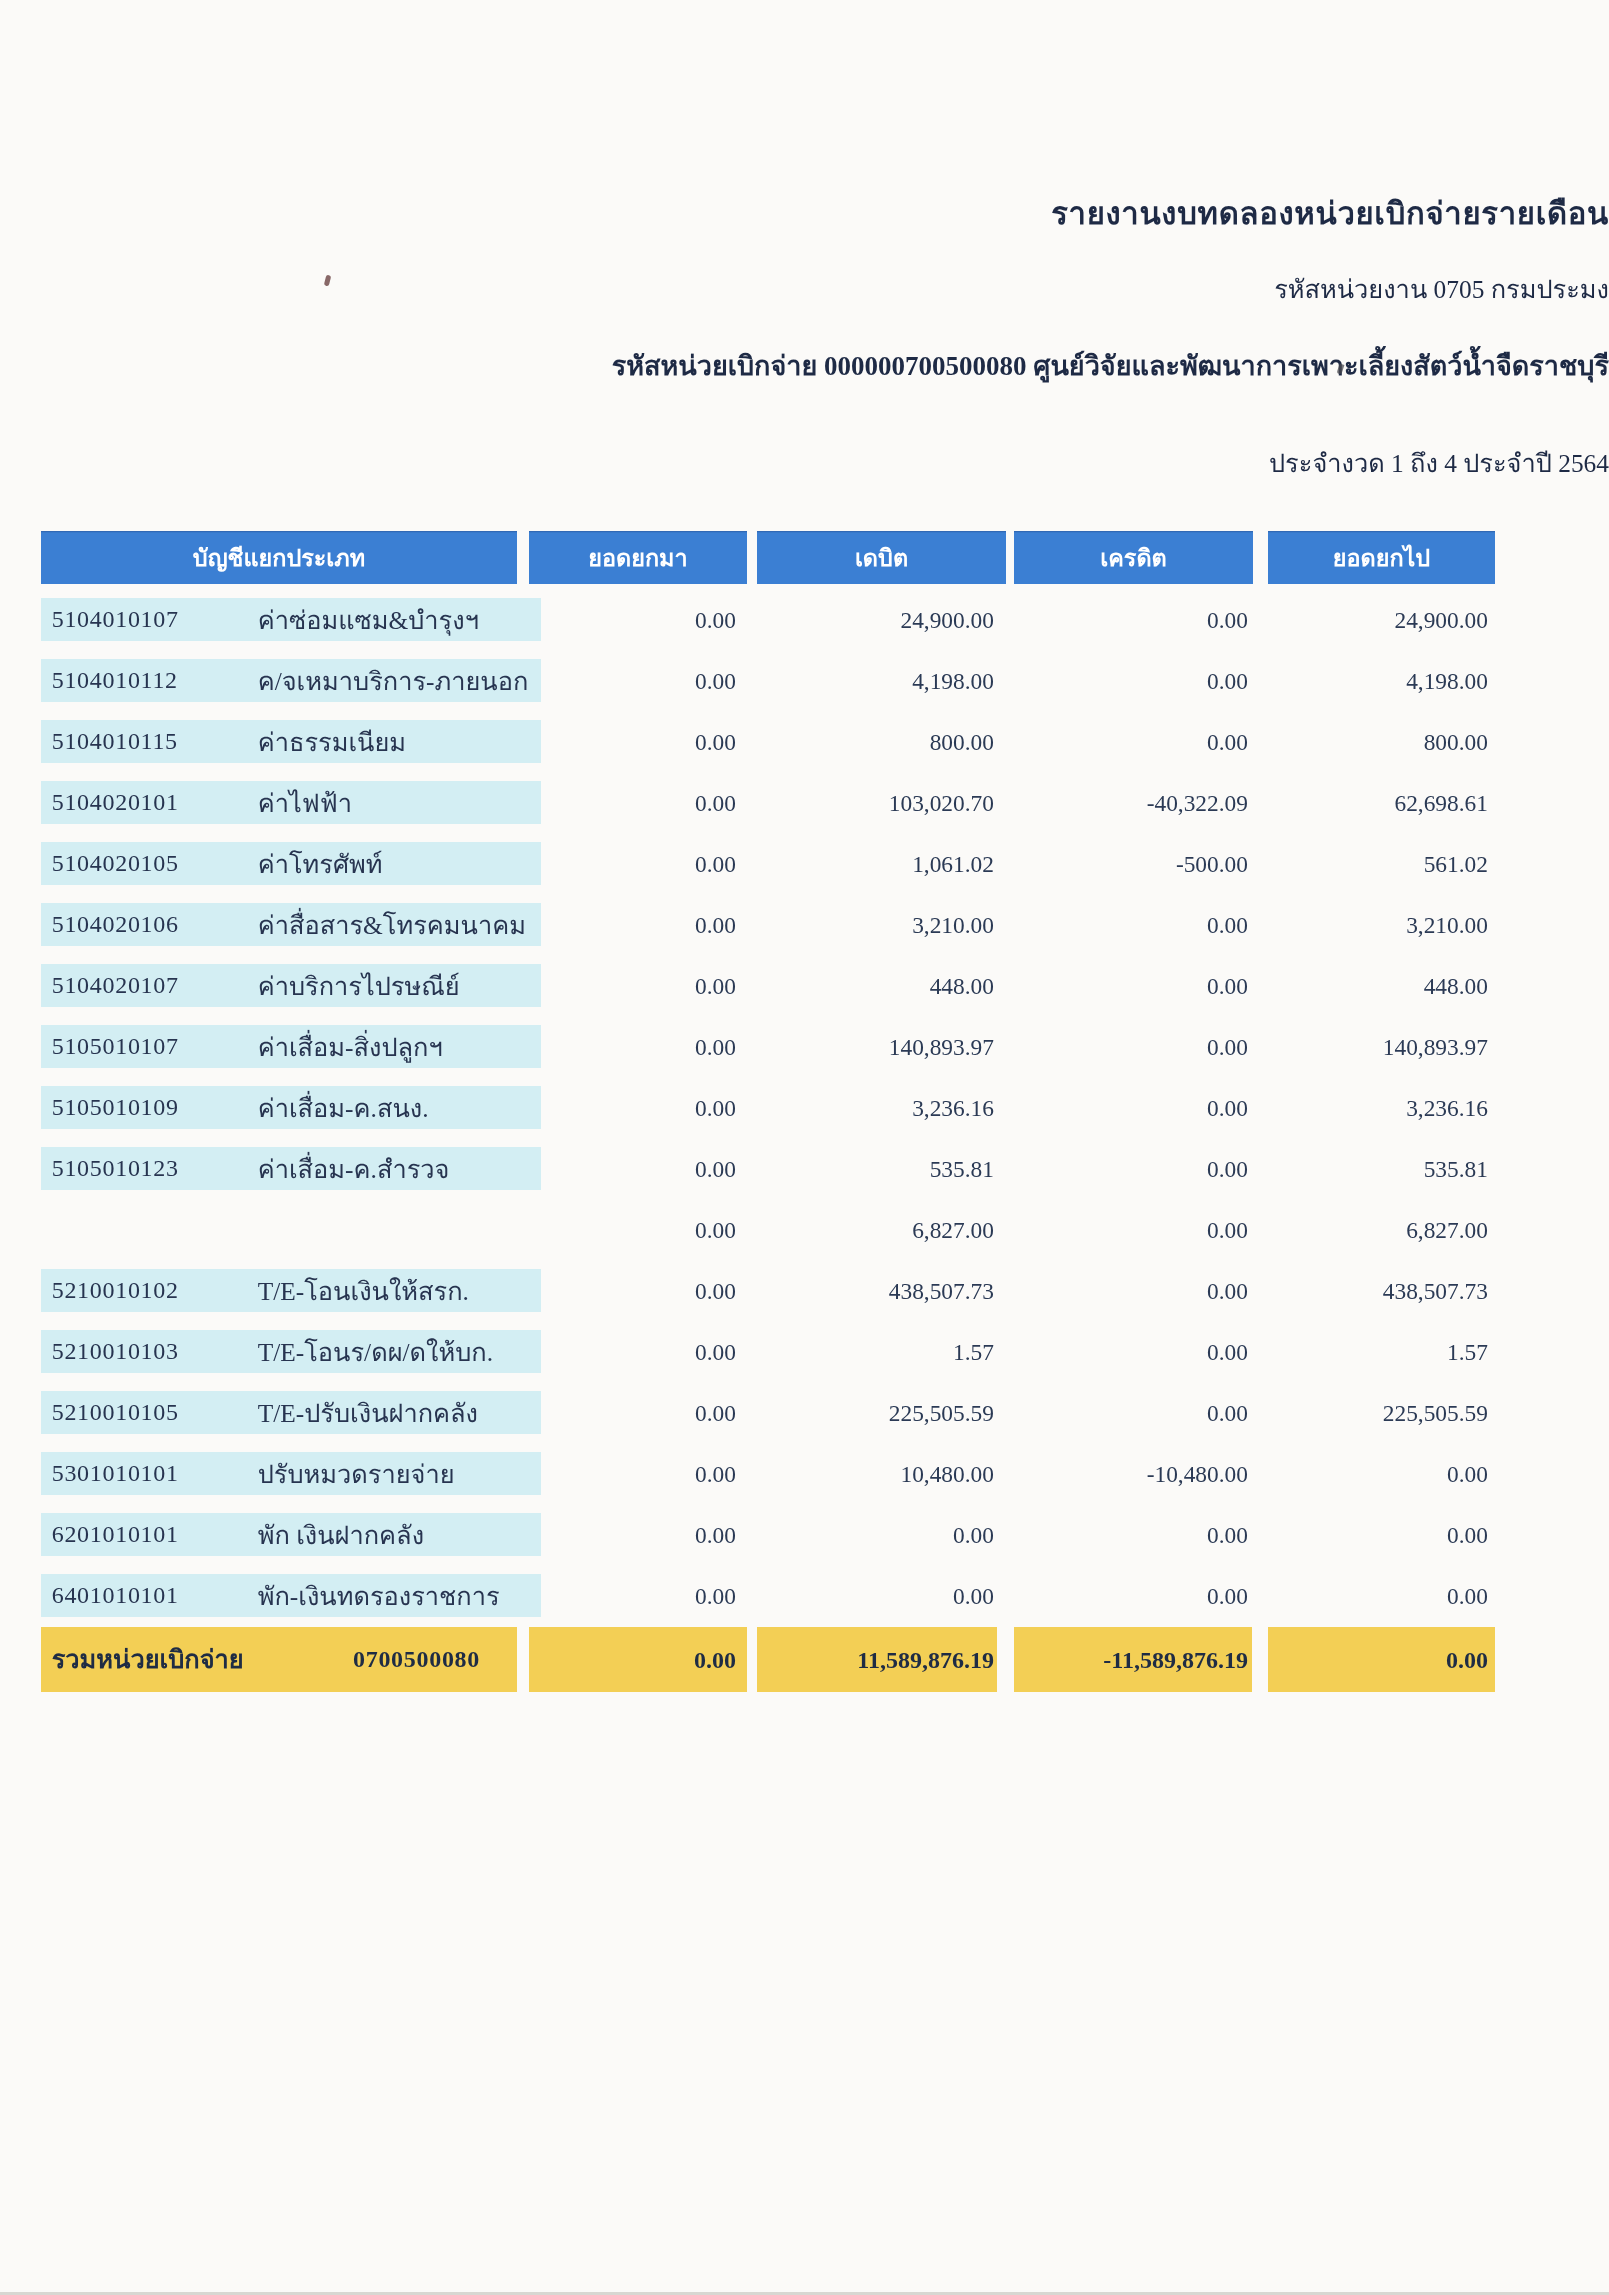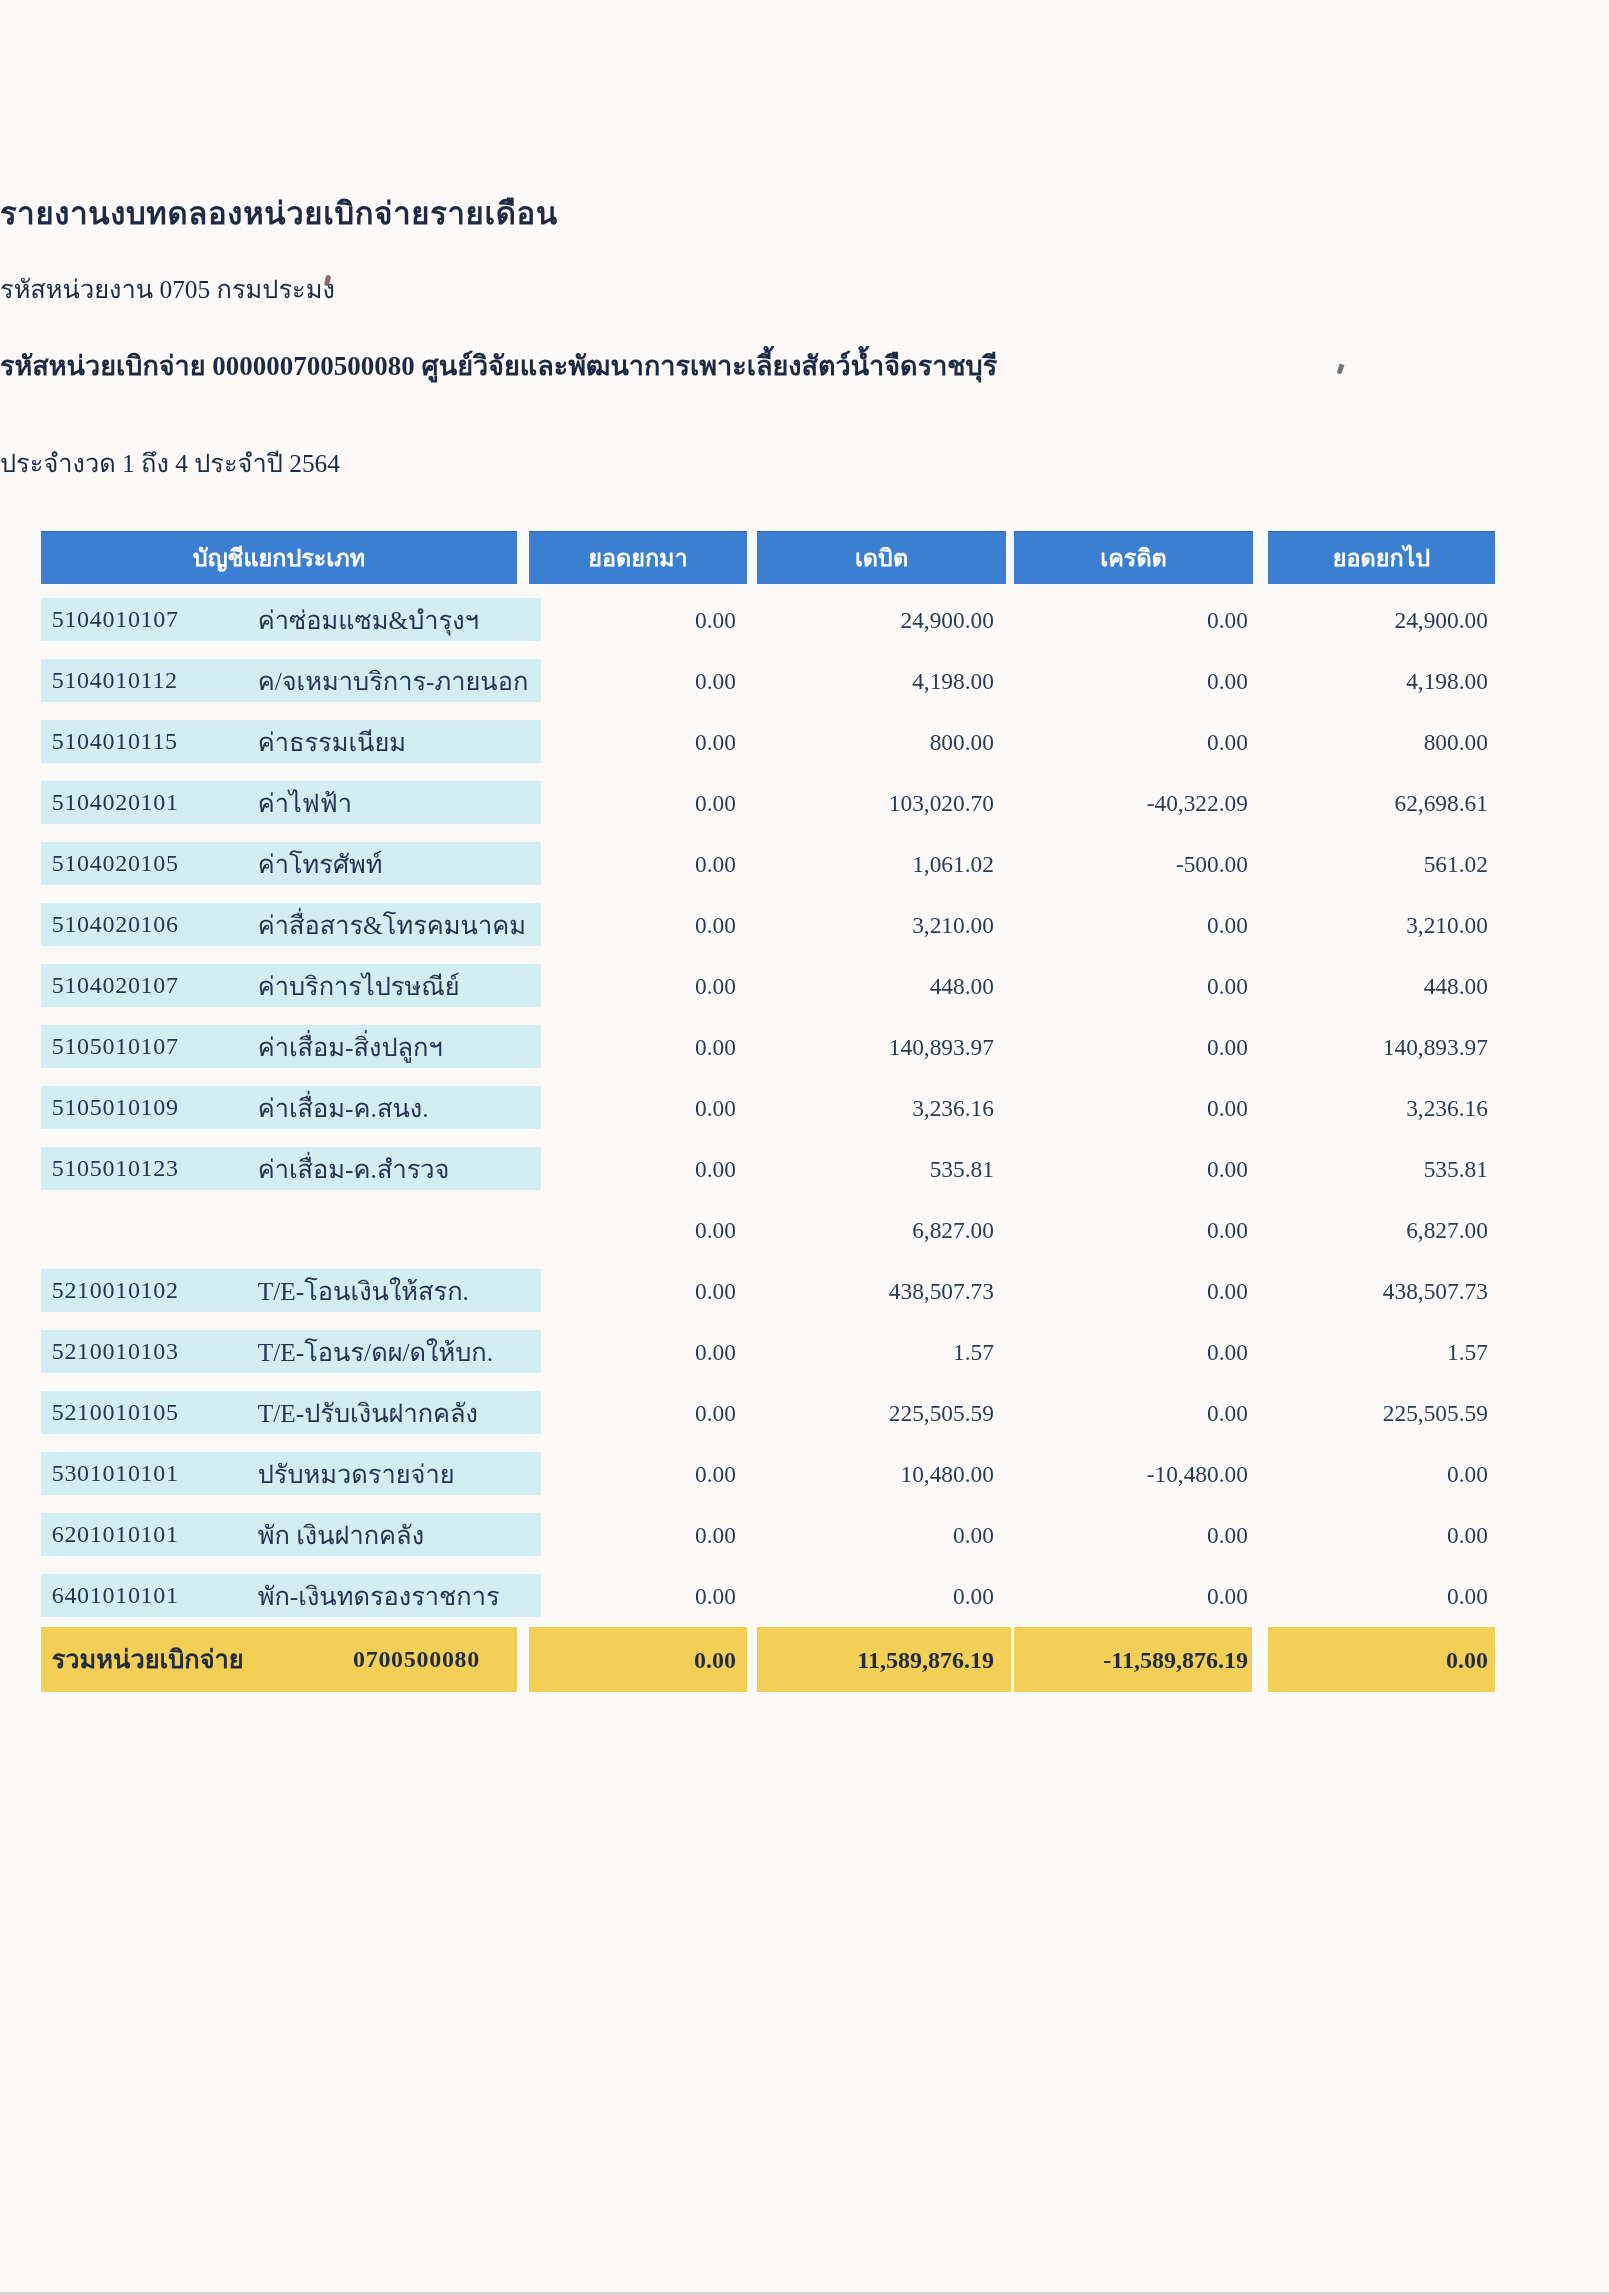--- a/index.html
+++ b/index.html
@@ -6,21 +6,21 @@
   .page {
     position: relative;
     width: 1609px; height: 2295px;
     margin: 0 auto;
     background: #fbfaf8;
     font-family: "Liberation Serif", "DejaVu Serif", serif;
     color: #273450;
     overflow: hidden;
   }
   
-  .hline { position:absolute; left:0; width:100%; text-align:left; color:#1e2a45; }
+  .hline { position:absolute; left:0; width:100%; text-align:right; color:#1e2a45; }
   .h-title  { top:188px; font-size:31px; font-weight:700; letter-spacing:0.7px; }
   .h-agency { top:269px; font-size:25.4px; font-weight:500; }
   .h-unit   { top:344px; font-size:27px; font-weight:600; }
   .h-period { top:443px; font-size:25.4px; font-weight:500; }
 
   
   .tbl { position:absolute; left:41px; top:531px; width:1454px; }
   .thead { position:relative; height:53px; }
   .hcell {
     position:absolute; top:0; height:53px;
@@ -60,21 +60,21 @@
   .total { position:relative; height:65px; margin-top:1.3px; font-weight:700; }
   .tcell {
     position:absolute; top:0; height:65px; background:#f3cf55;
     line-height:67px; font-size:24px; color:#1f2c44;
   }
   .tcell.lbl { display:flex; align-items:center; line-height:normal; }
   .total-label { padding-left:10.7px; font-size:25.4px; }
   .total-code { margin-left:auto; padding-right:37px; font-size:24px; letter-spacing:0.7px; }
   .tnum { text-align:right; }
   .tnum.c2 { padding-right:10.7px; width:207px; }
-  .tnum.c3 { padding-right:17px; width:237px; }
+  .tnum.c3 { padding-right:3px; width:237px; }
   .tnum.c4 { padding-right:4px;  width:234px; }
   .tnum.c5 { padding-right:7.3px; width:220px; }
 
   
   .artifact { position:absolute; pointer-events:none; }
   .art-tick { left:325px; top:275px; width:4.7px; height:11.4px; background:#6b4343; border-radius:2.7px; transform:rotate(14deg); opacity:.8; }
   .art-comma { left:1338px; top:364px; width:4.7px; height:10px; background:#4a4a50; border-radius:0 0 3.3px 3.3px; transform:rotate(18deg); opacity:.75; }
   .bottom-edge { position:absolute; left:0; bottom:0; width:100%; height:3.3px; background:#d8d7d2; }
 </style>
 </head>

